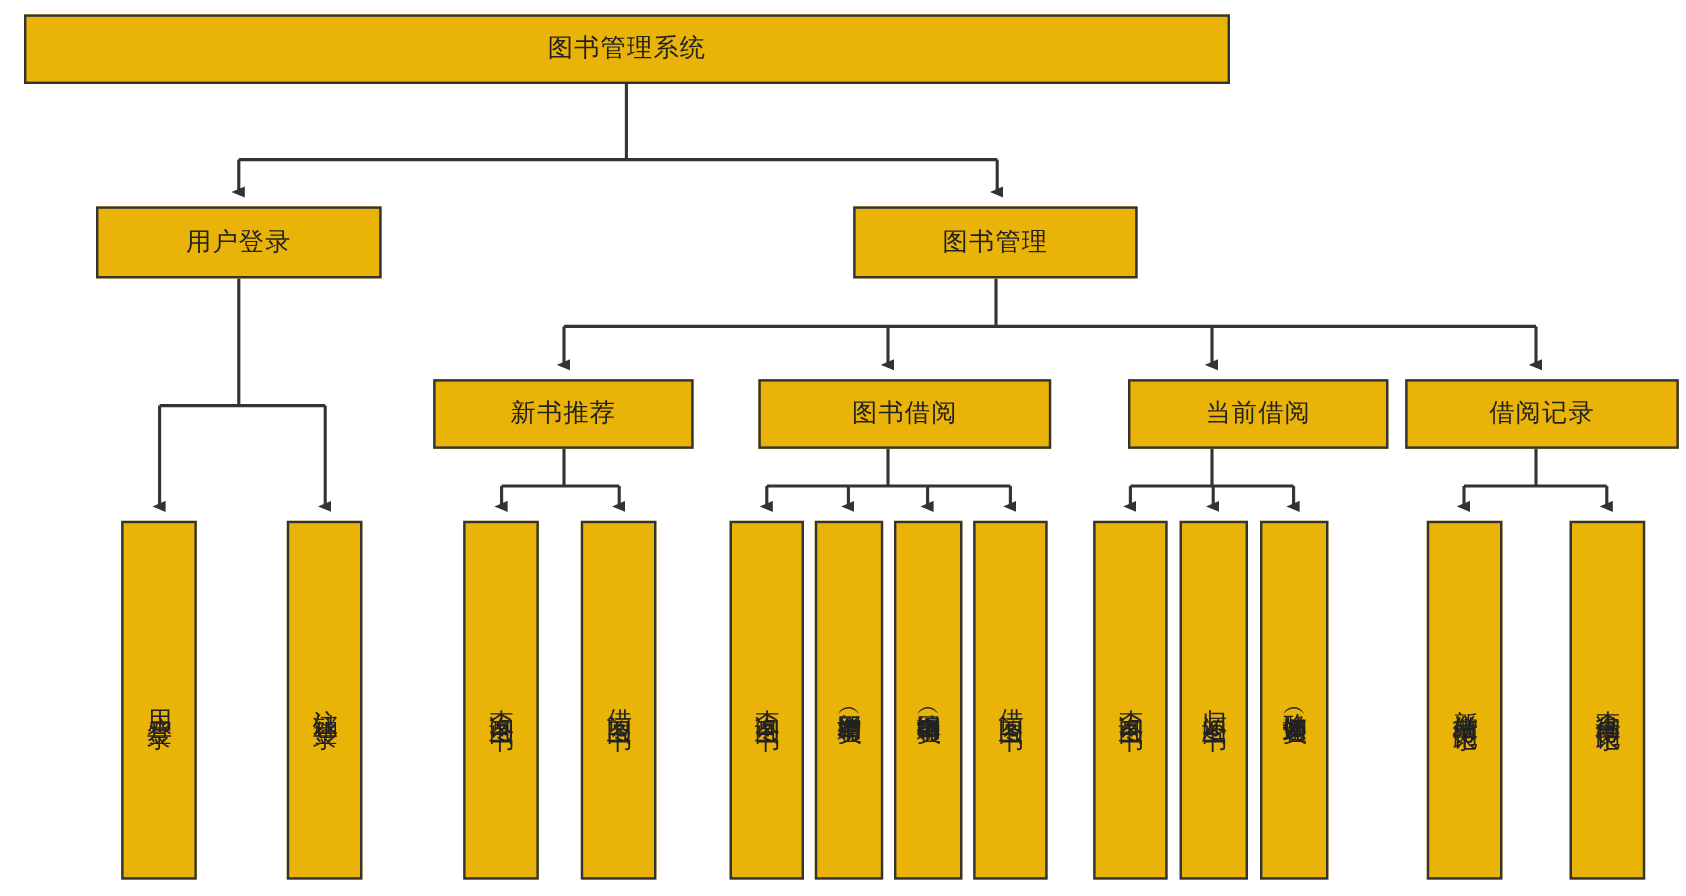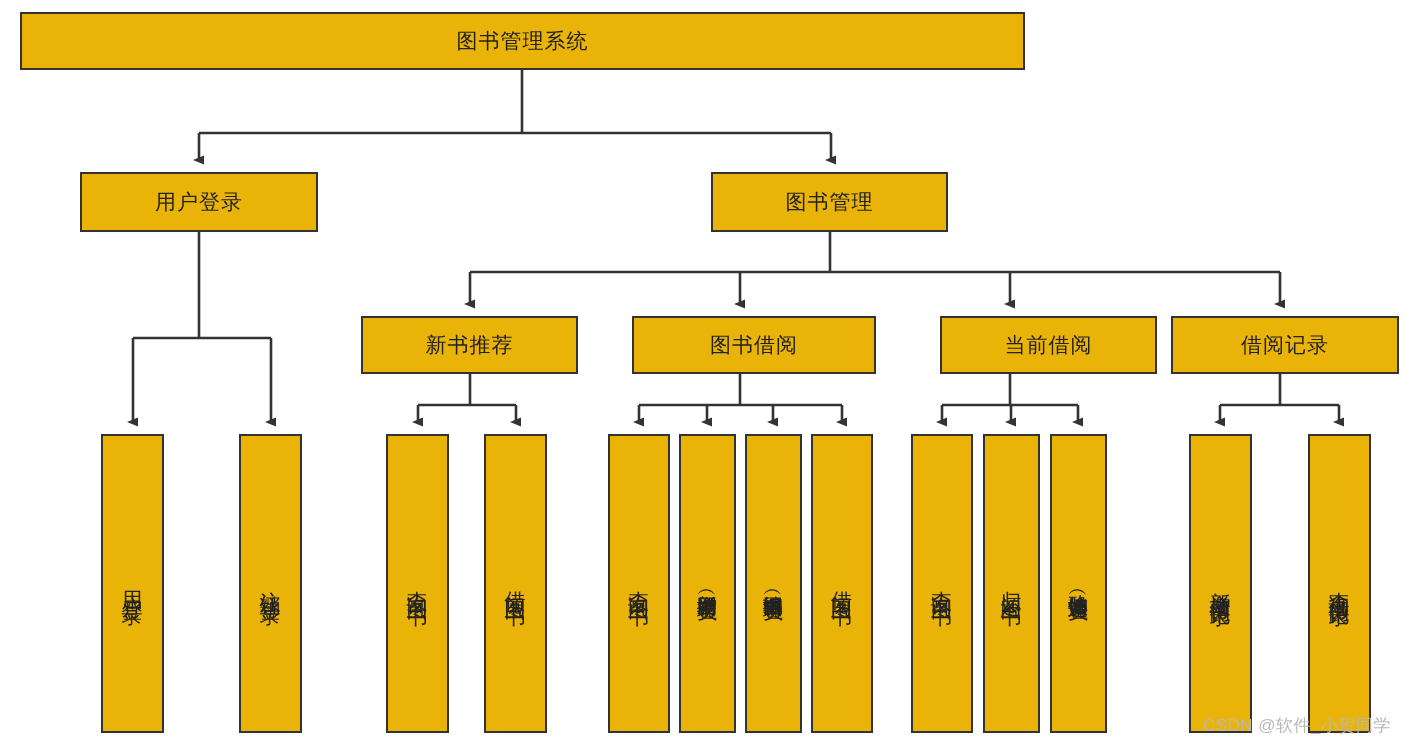--- a/index.html
+++ b/index.html
@@ -183,15 +183,14 @@
     <span class="vtext">确认归还（管理员）</span>
   </div>
 
   <div class="node vert" style="left:1189px; top:434px; width:63px; height:299px; letter-spacing:3px;">
     <span class="vtext">新增借阅记录</span>
   </div>
   <div class="node vert" style="left:1308px; top:434px; width:63px; height:299px; letter-spacing:3px;">
     <span class="vtext">查询借阅记录</span>
   </div>
 
-  <div class="watermark">CSDN @软件_小贺同学</div>
 
 </div>
 
 </body></html>

